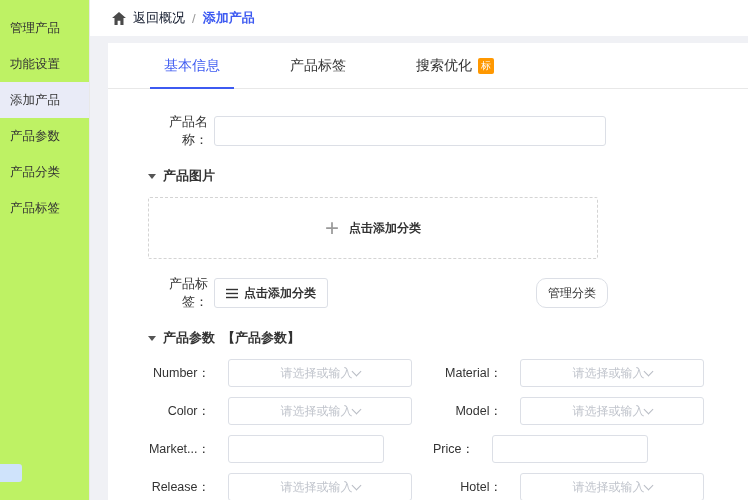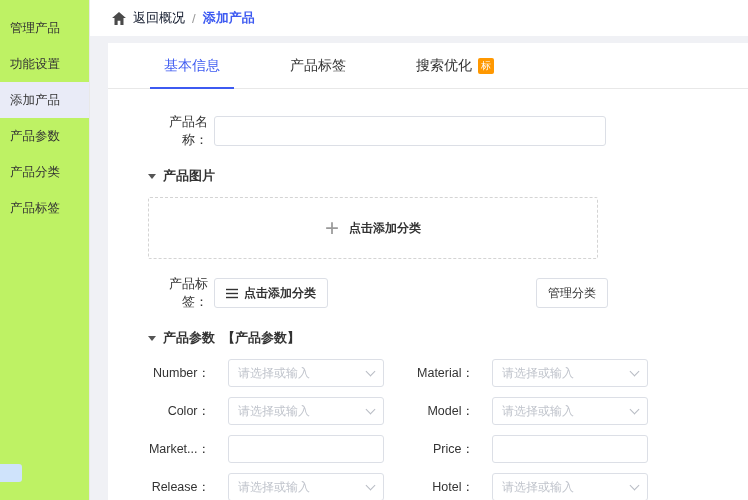--- a/index.html
+++ b/index.html
@@ -86,29 +86,29 @@
   .plus { font-size: 24px; font-weight: 300; color: #9a9a9a; line-height: 1; }
   .upload-text { font-size: 12px; color: #333; font-weight: 600; }
 
   .category-row { margin-top: 16px; }
   .btn {
     display: inline-flex; align-items: center; gap: 6px; background: #fff;
     border: 1px solid #dcdfe6; border-radius: 3px; height: 30px; padding: 0 11px;
     font-size: 12px; color: #333; cursor: pointer; font-family: inherit;
   }
   .add-cat { font-weight: bold; }
-  .manage-cat { margin-left: auto; }
+  .manage-cat { margin-left: auto; border-radius: 10px; }
 
   .param-grid { margin-top: 4px; }
   .p-row { display: flex; align-items: center; margin-bottom: 10px; gap: 12px; }
   .p-label { width: 62px; text-align: right; margin-right: 6px; font-size: 12.5px; flex-shrink: 0; }
   .p-label.r { width: 70px; margin-left: 8px; }
   .select {
-    width: 156px; height: 28px; border: 1px solid #dcdfe6; border-radius: 3px;
-    background: #fff; display: flex; align-items: center; justify-content: space-between;
+    width: 184px; height: 28px; border: 1px solid #dcdfe6; border-radius: 3px;
+    background: #fff; display: flex; align-items: center; justify-content: center;
     padding: 0 9px; cursor: pointer;
   }
   .ph { color: #c0c4cc; font-size: 12px; }
   .chev {
     width: 7px; height: 7px; border-right: 1px solid #b8bcc4; border-bottom: 1px solid #b8bcc4;
     transform: rotate(45deg); margin-top: -4px;
   }
   .p-input {
     width: 156px; height: 28px; border: 1px solid #dcdfe6; border-radius: 3px;
     outline: none; padding: 0 8px; font-size: 12px; font-family: inherit; color: #333;

